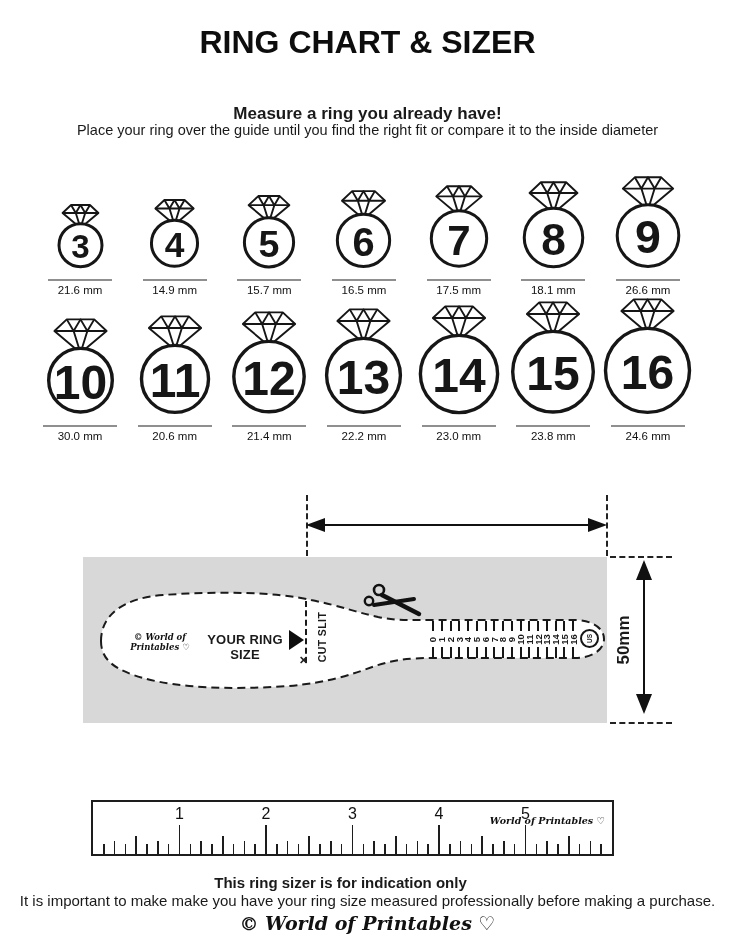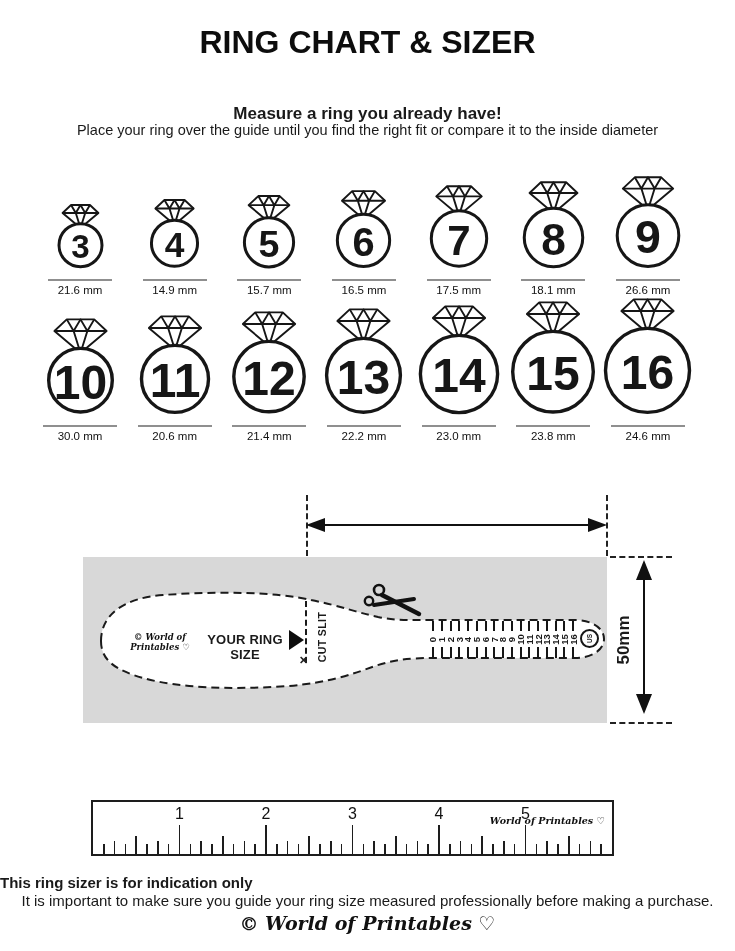--- a/index.html
+++ b/index.html
@@ -58,21 +58,21 @@
   .important{position:absolute;left:85px;top:736px;font-size:15px;}
   .important b{font-weight:bold;}
   
   #ruler{position:absolute;left:91px;top:800px;width:523px;height:56px;border:2px solid #1d1d1d;
          box-sizing:border-box;background:#fff;}
   .r-tick{position:absolute;bottom:0;width:1.6px;background:#1d1d1d;}
   .r-num{position:absolute;top:3px;width:20px;text-align:center;font-size:16px;color:#111;}
   .ruler-brand{position:absolute;right:7px;top:13px;font-size:9.5px;
                font-family:"DejaVu Serif",serif;font-style:italic;font-weight:bold;color:#111;white-space:nowrap;}
   
-  .footer-heading{position:absolute;top:874px;left:0;width:681px;text-align:left;
+  .footer-heading{position:absolute;top:874px;left:0;width:681px;text-align:center;
                   font-size:15px;font-weight:bold;}
   .footer-text{position:absolute;top:892px;left:0;width:735px;text-align:center;font-size:15px;}
   .footer-brand{position:absolute;top:912px;left:0;width:735px;text-align:center;font-size:19px;
                 font-family:"DejaVu Serif",serif;font-style:italic;font-weight:bold;color:#111;}
 </style>
 </head>
 <body>
 
 <div class="page">
 
@@ -434,16 +434,16 @@
       <div class="r-tick" style="left: 496.575px; height: 13.5px;"></div>
       <div class="r-tick" style="left: 507.387px; height: 10px;"></div>
       <div class="r-num" style="left: 76.5px;">1</div>
       <div class="r-num" style="left: 163px;">2</div>
       <div class="r-num" style="left: 249.5px;">3</div>
       <div class="r-num" style="left: 336px;">4</div>
       <div class="r-num" style="left: 422.5px;">5</div>
     </div>
 
   <div class="footer-heading">This ring sizer is for indication only</div>
-  <div class="footer-text">It is important to make sure you guide your ring size measured professionally before making a purchase.</div>
+  <div class="footer-text">It is important to make make you have your ring size measured professionally before making a purchase.</div>
   <div class="footer-brand">© World of Printables ♡</div>
 
 </div>
 
 </body></html>

